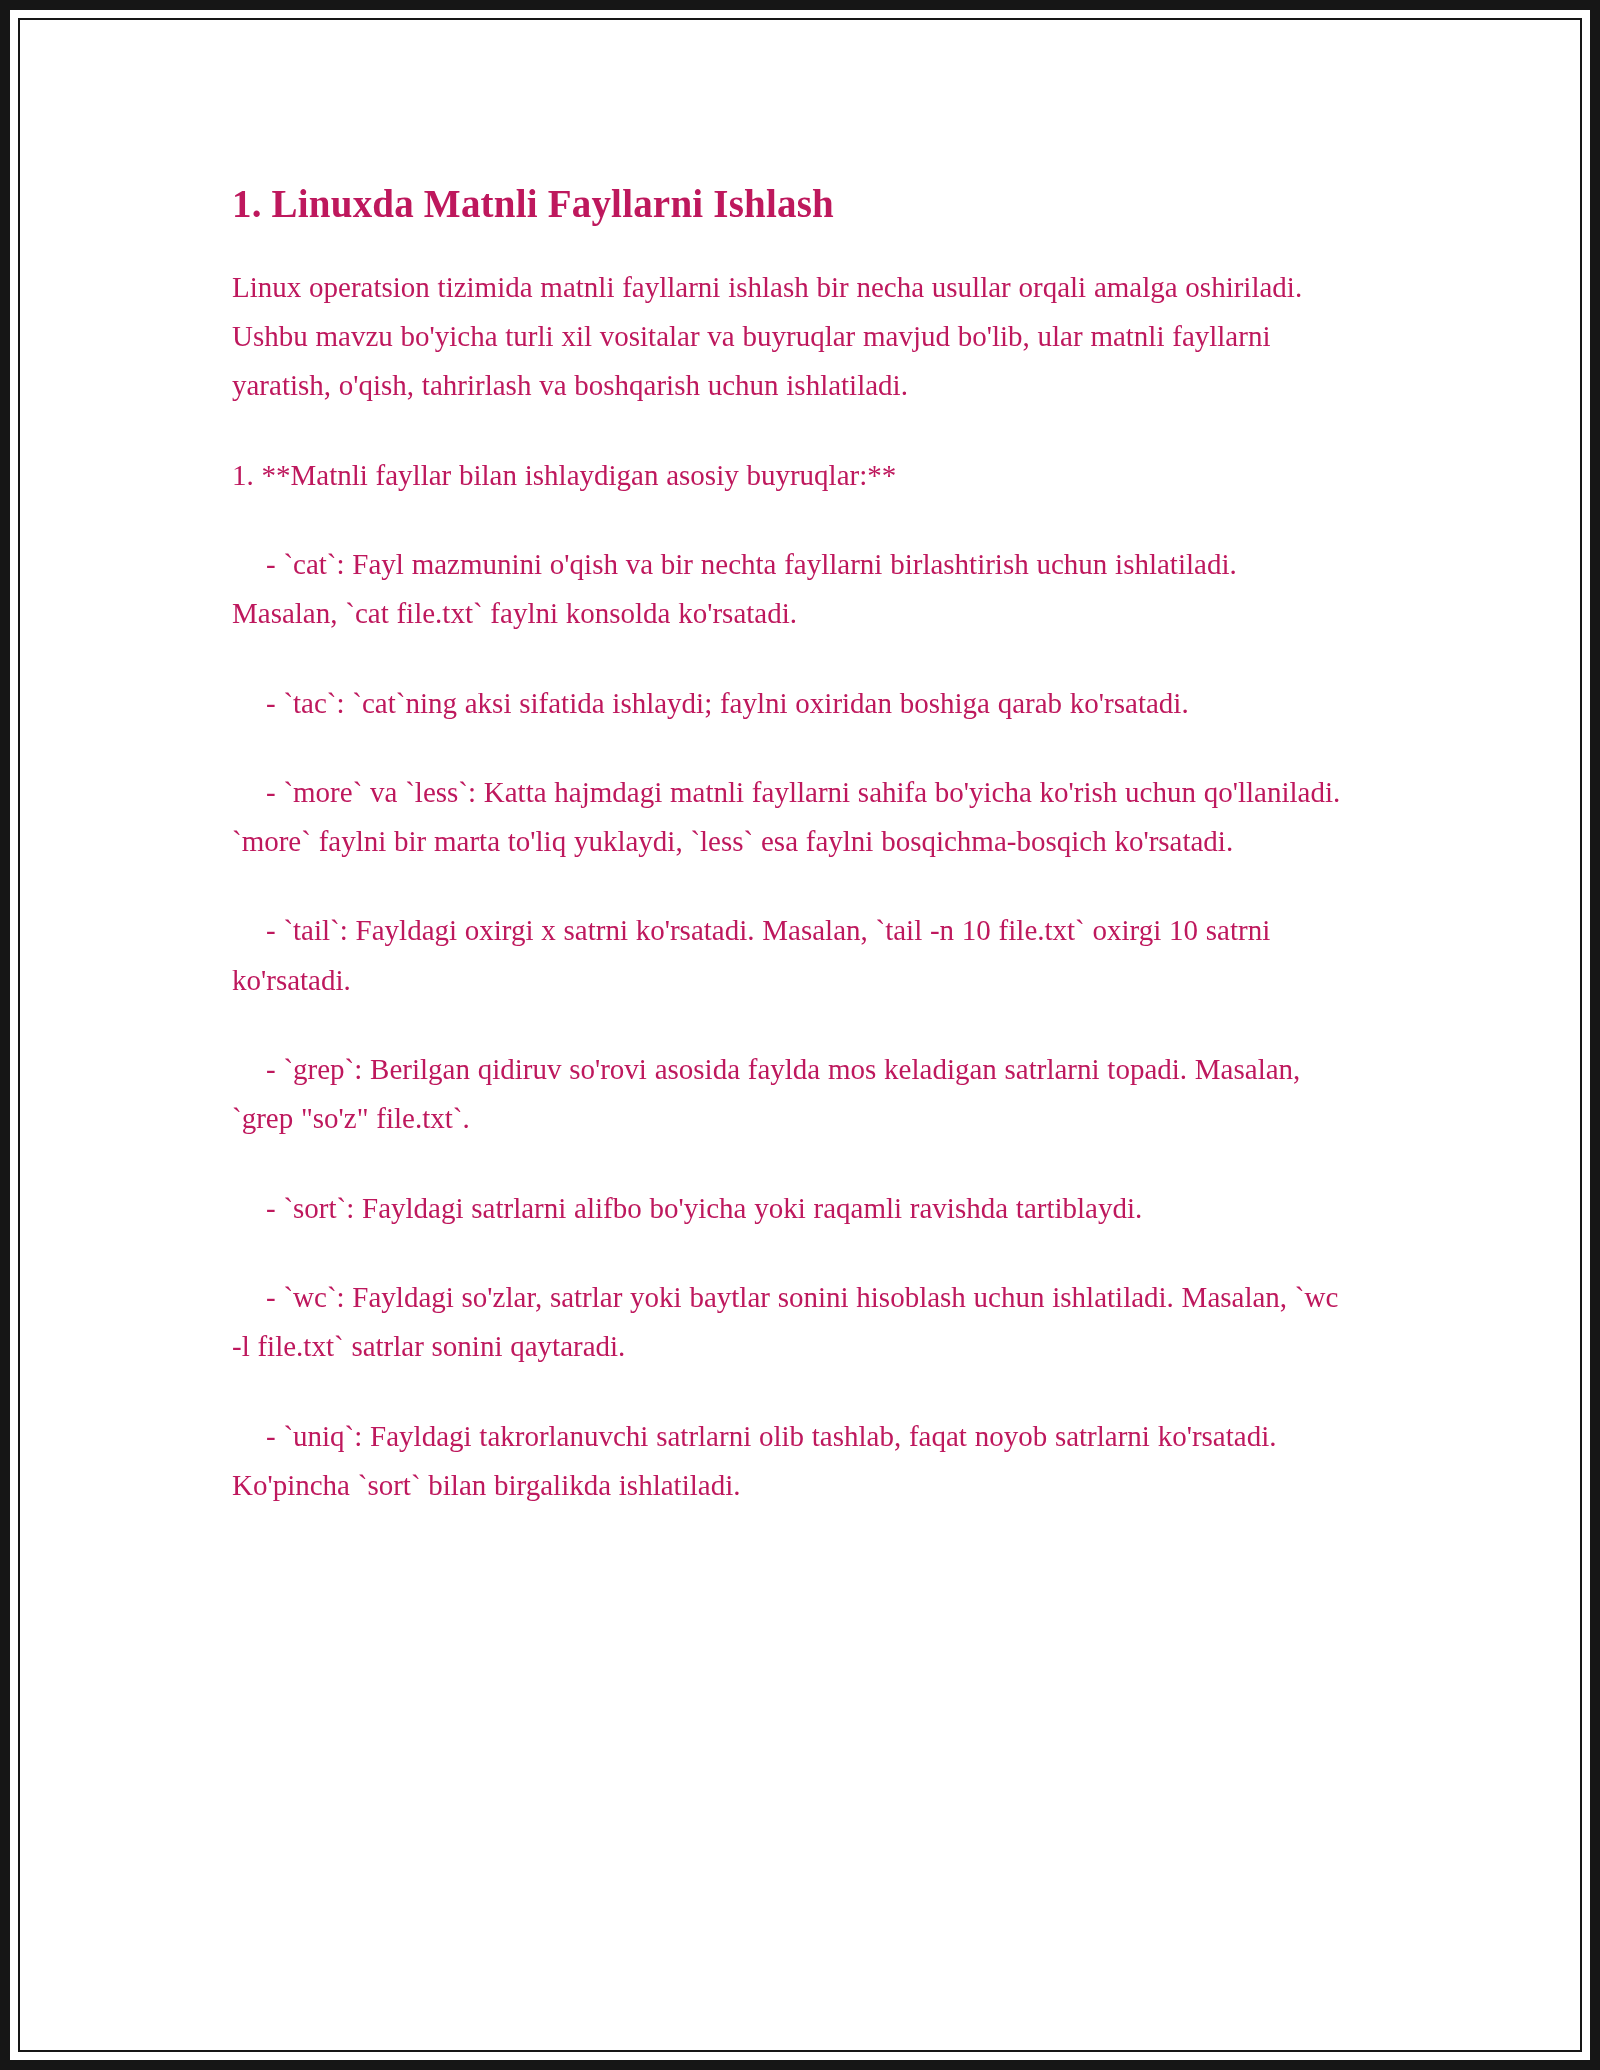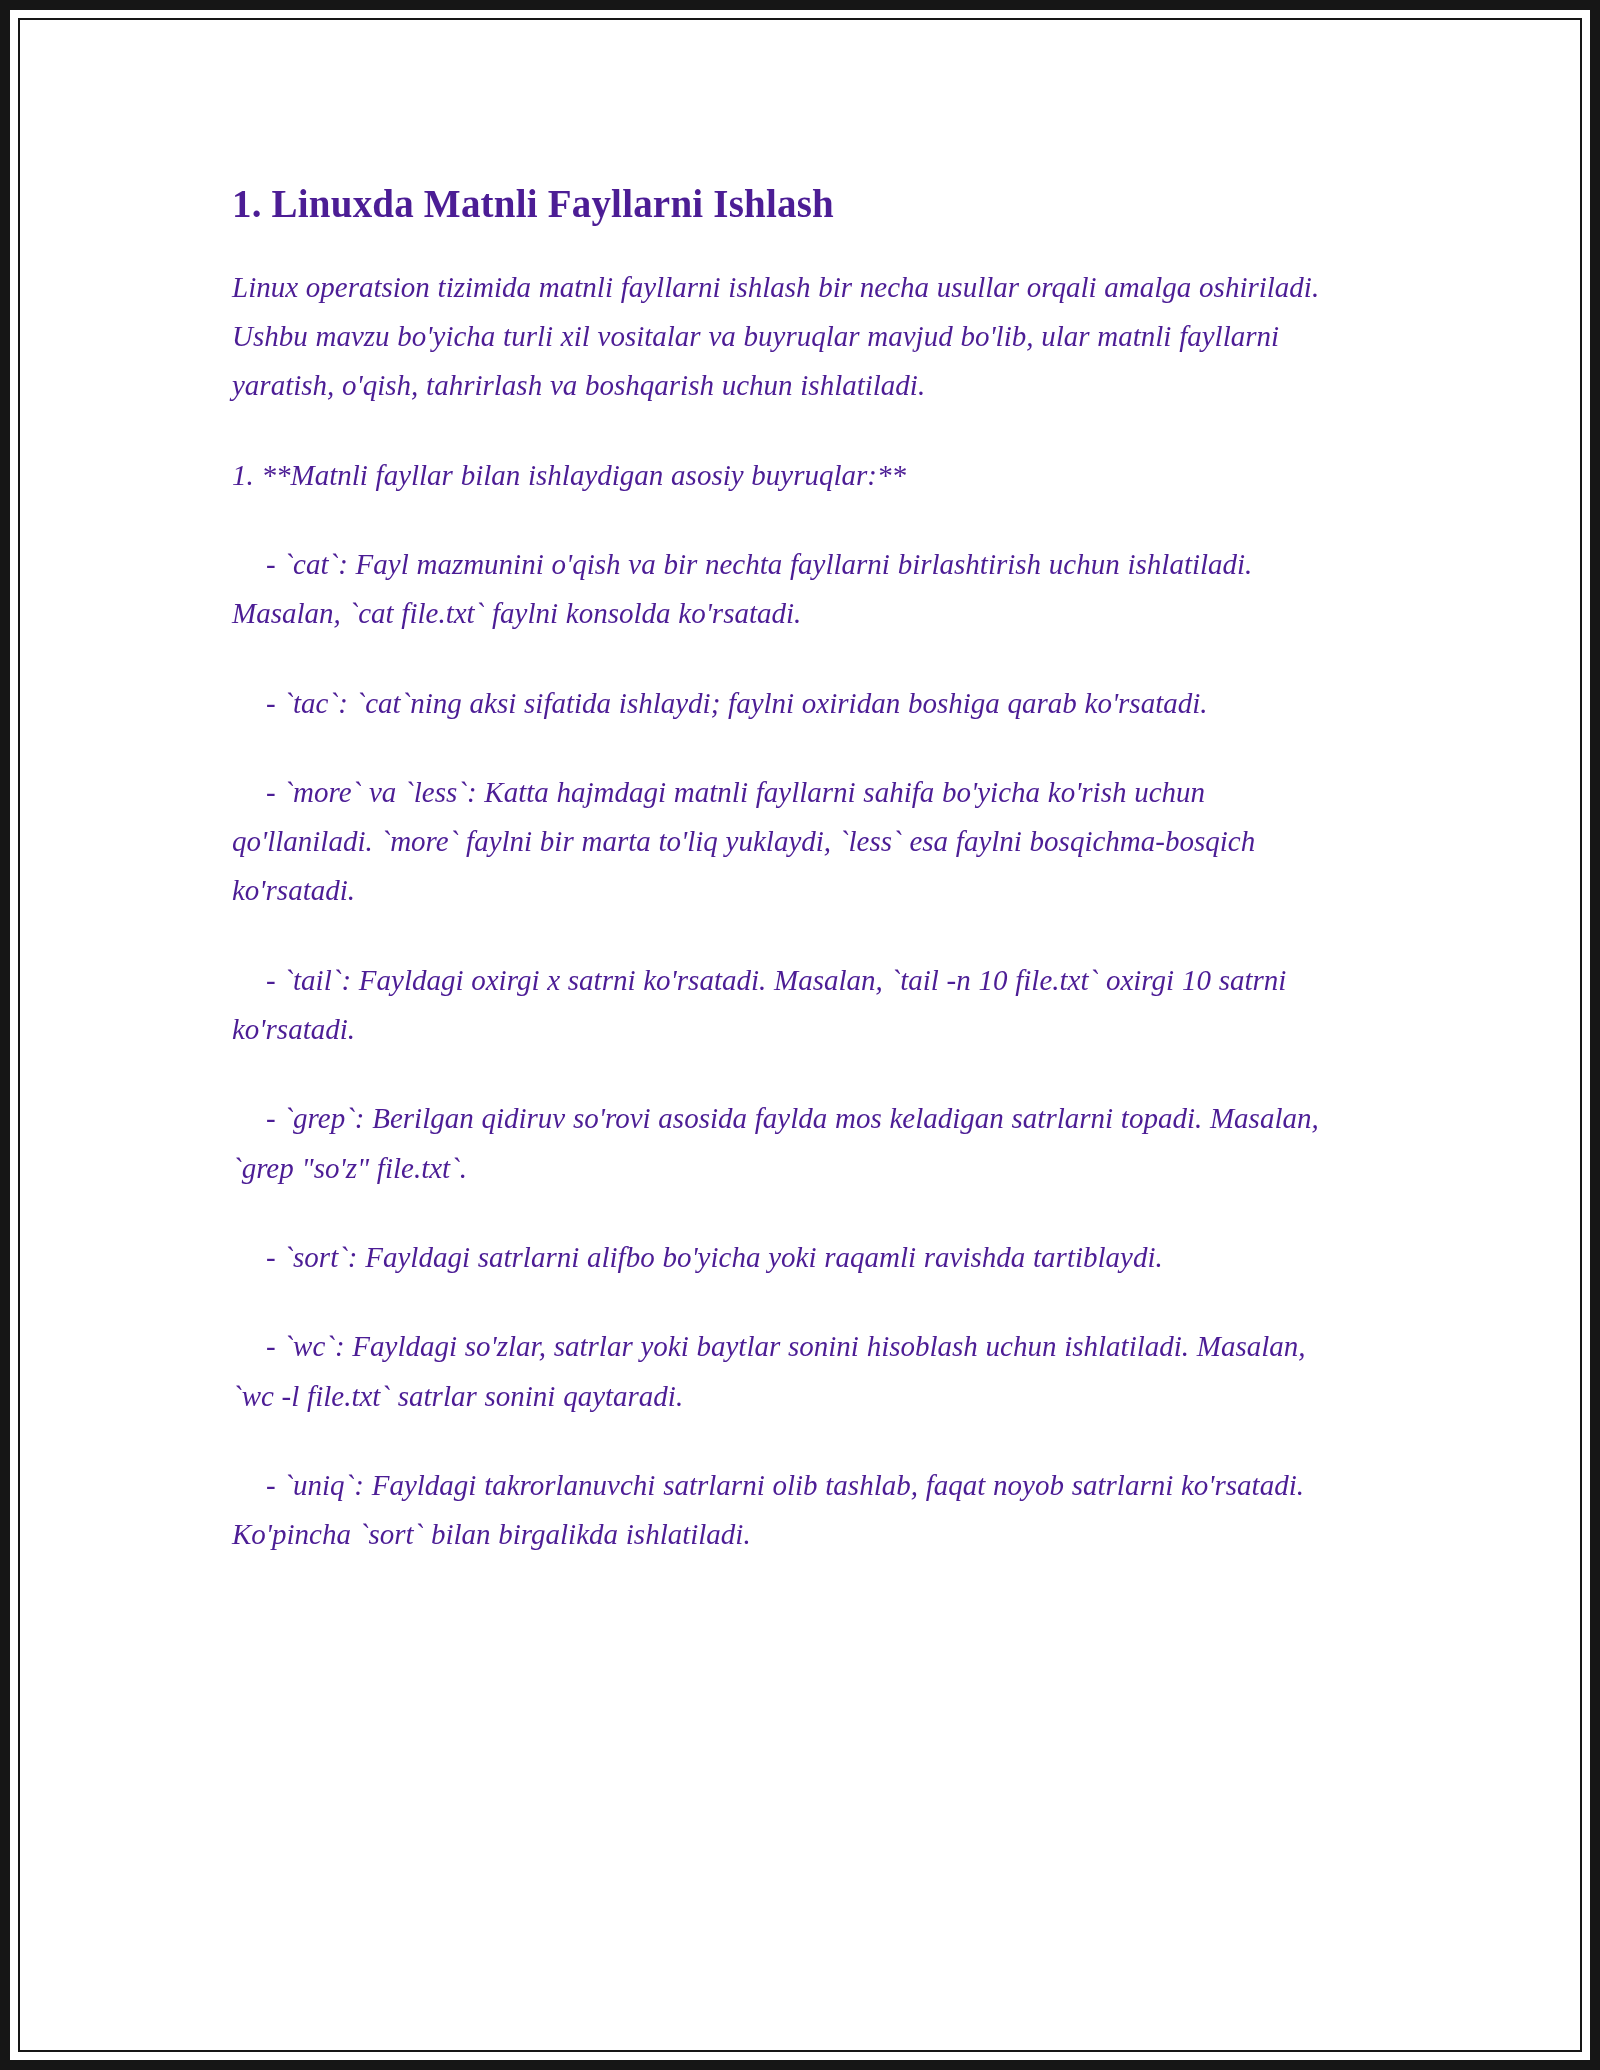--- a/index.html
+++ b/index.html
@@ -9,21 +9,21 @@
   }
   .page {
     position: relative;
     width: 1600px;
     height: 2070px;
     box-sizing: border-box;
     border: 10px solid #161616;
     padding: 8px;
     background: #ffffff;
     font-family: "Liberation Serif", "DejaVu Serif", serif;
-    color: #4c1d95;
+    color: #be185d;
   }
   .inner-frame {
     box-sizing: border-box;
     width: 100%;
     height: 100%;
     border: 2px solid #161616;
     padding: 160px 210px 60px 212px;
     overflow: hidden;
     background: #ffffff;
   }
@@ -34,21 +34,20 @@
     line-height: 1.25;
     letter-spacing: 0.2px;
   }
   .para {
     font-size: 29px;
     line-height: 1.7;
     margin: 0 0 40px 0;
     max-width: 1110px;
     text-align: left;
     word-spacing: 0.5px;
-    font-style: italic;
   }
   .para.list-item {
     text-indent: 34px;
   }
   .para:last-child {
     margin-bottom: 0;
   }
 </style>
 </head>
 <body>

